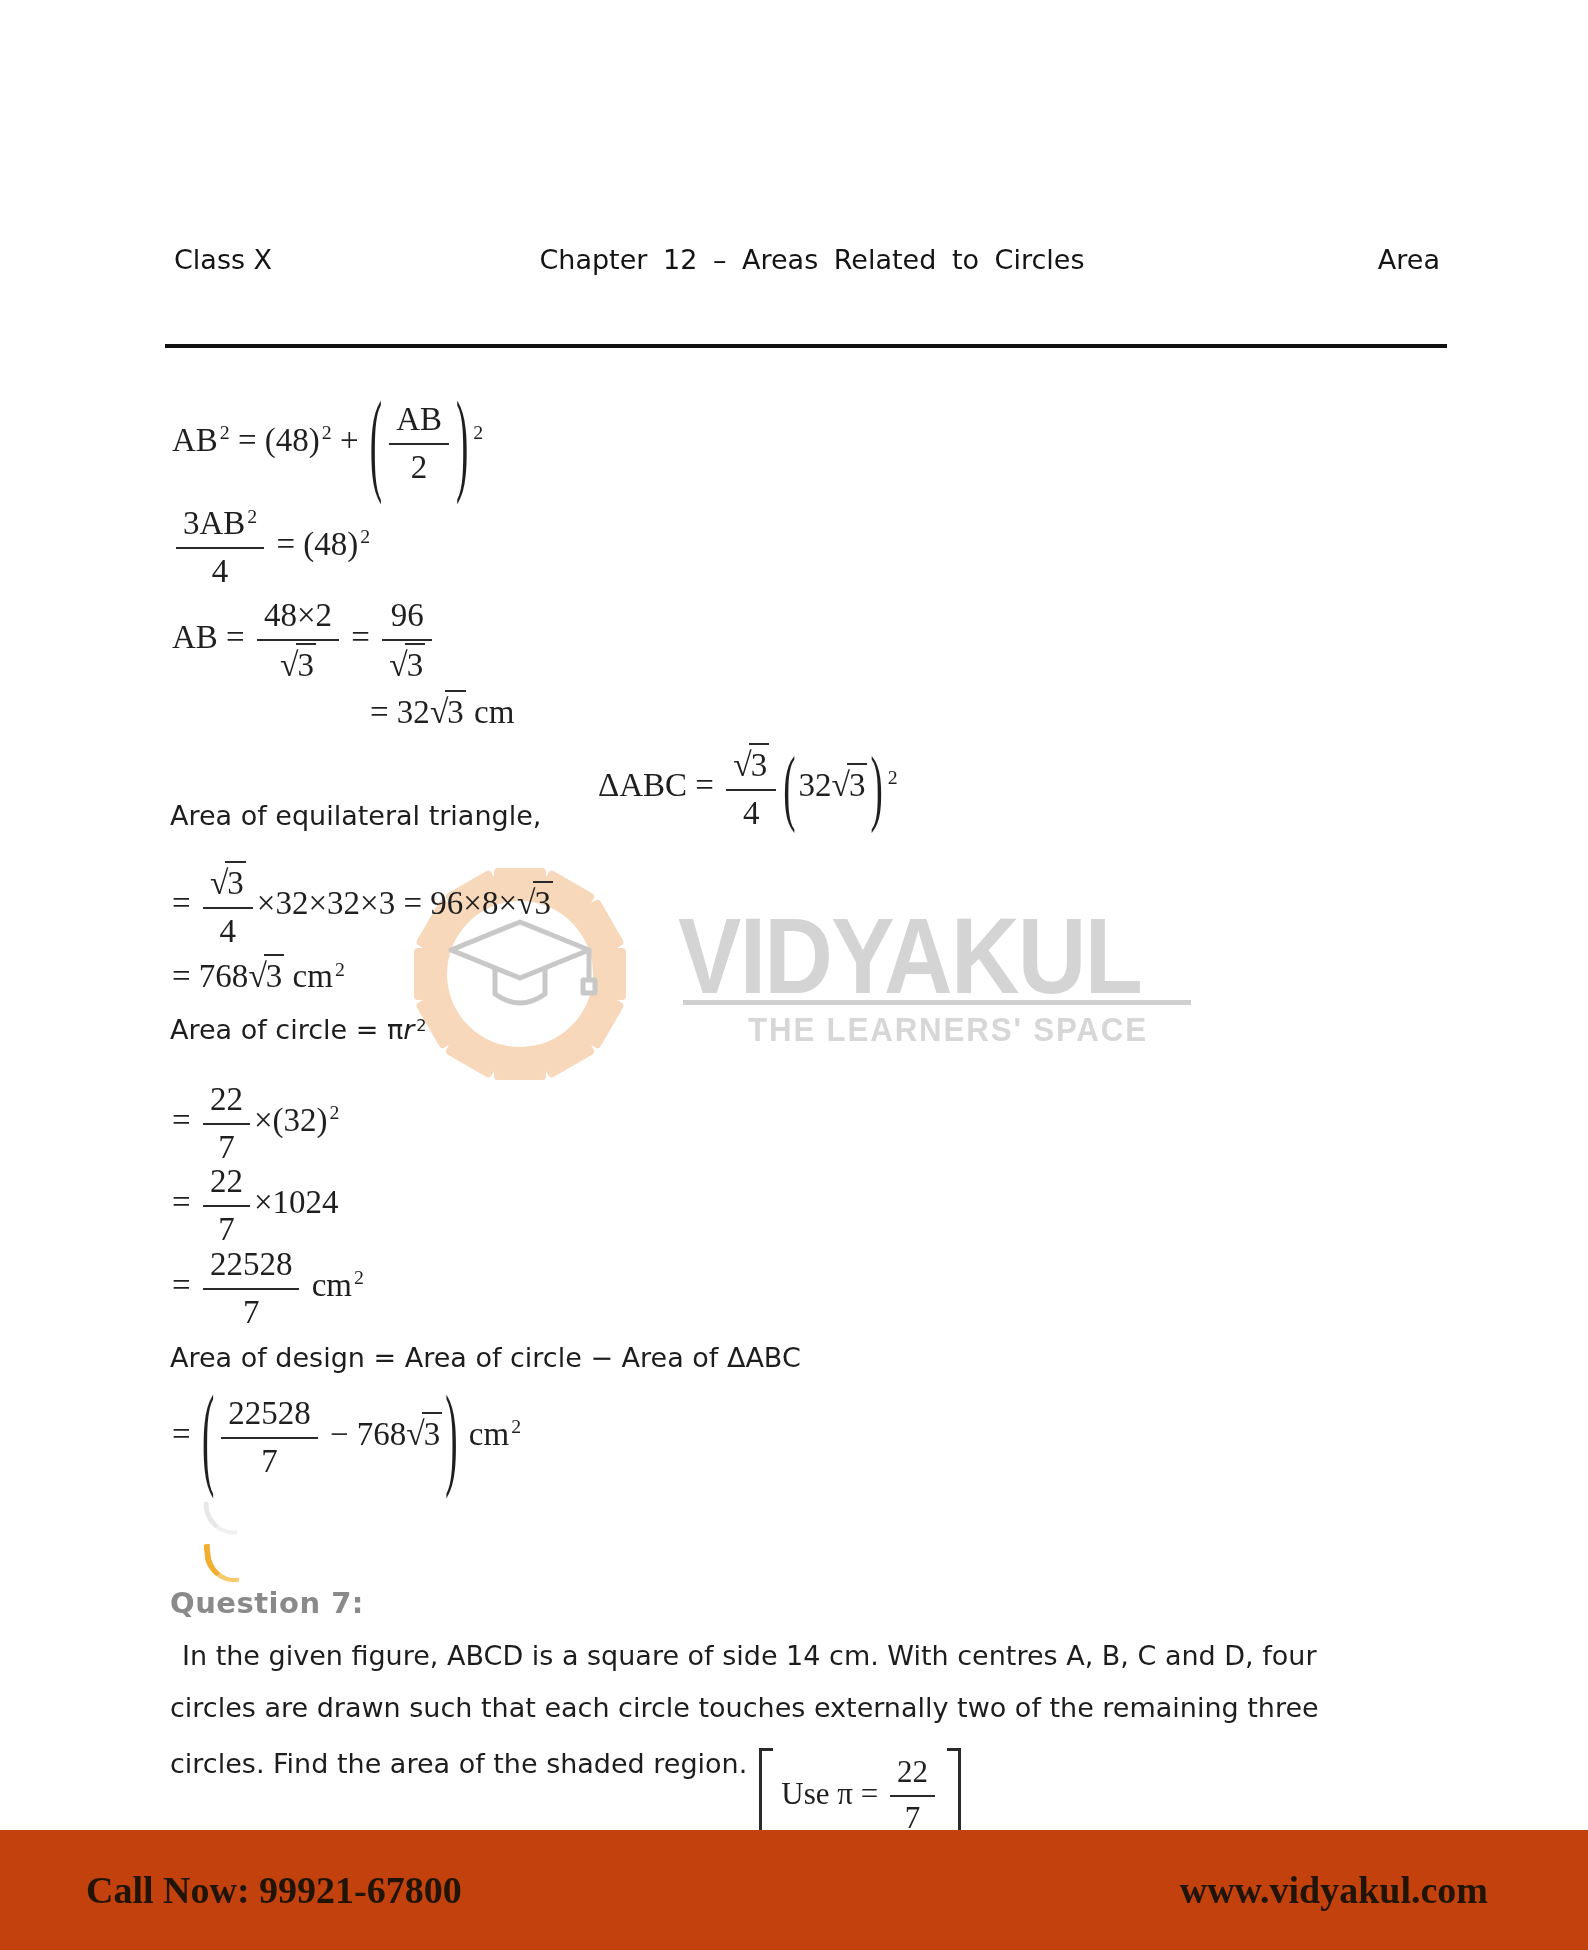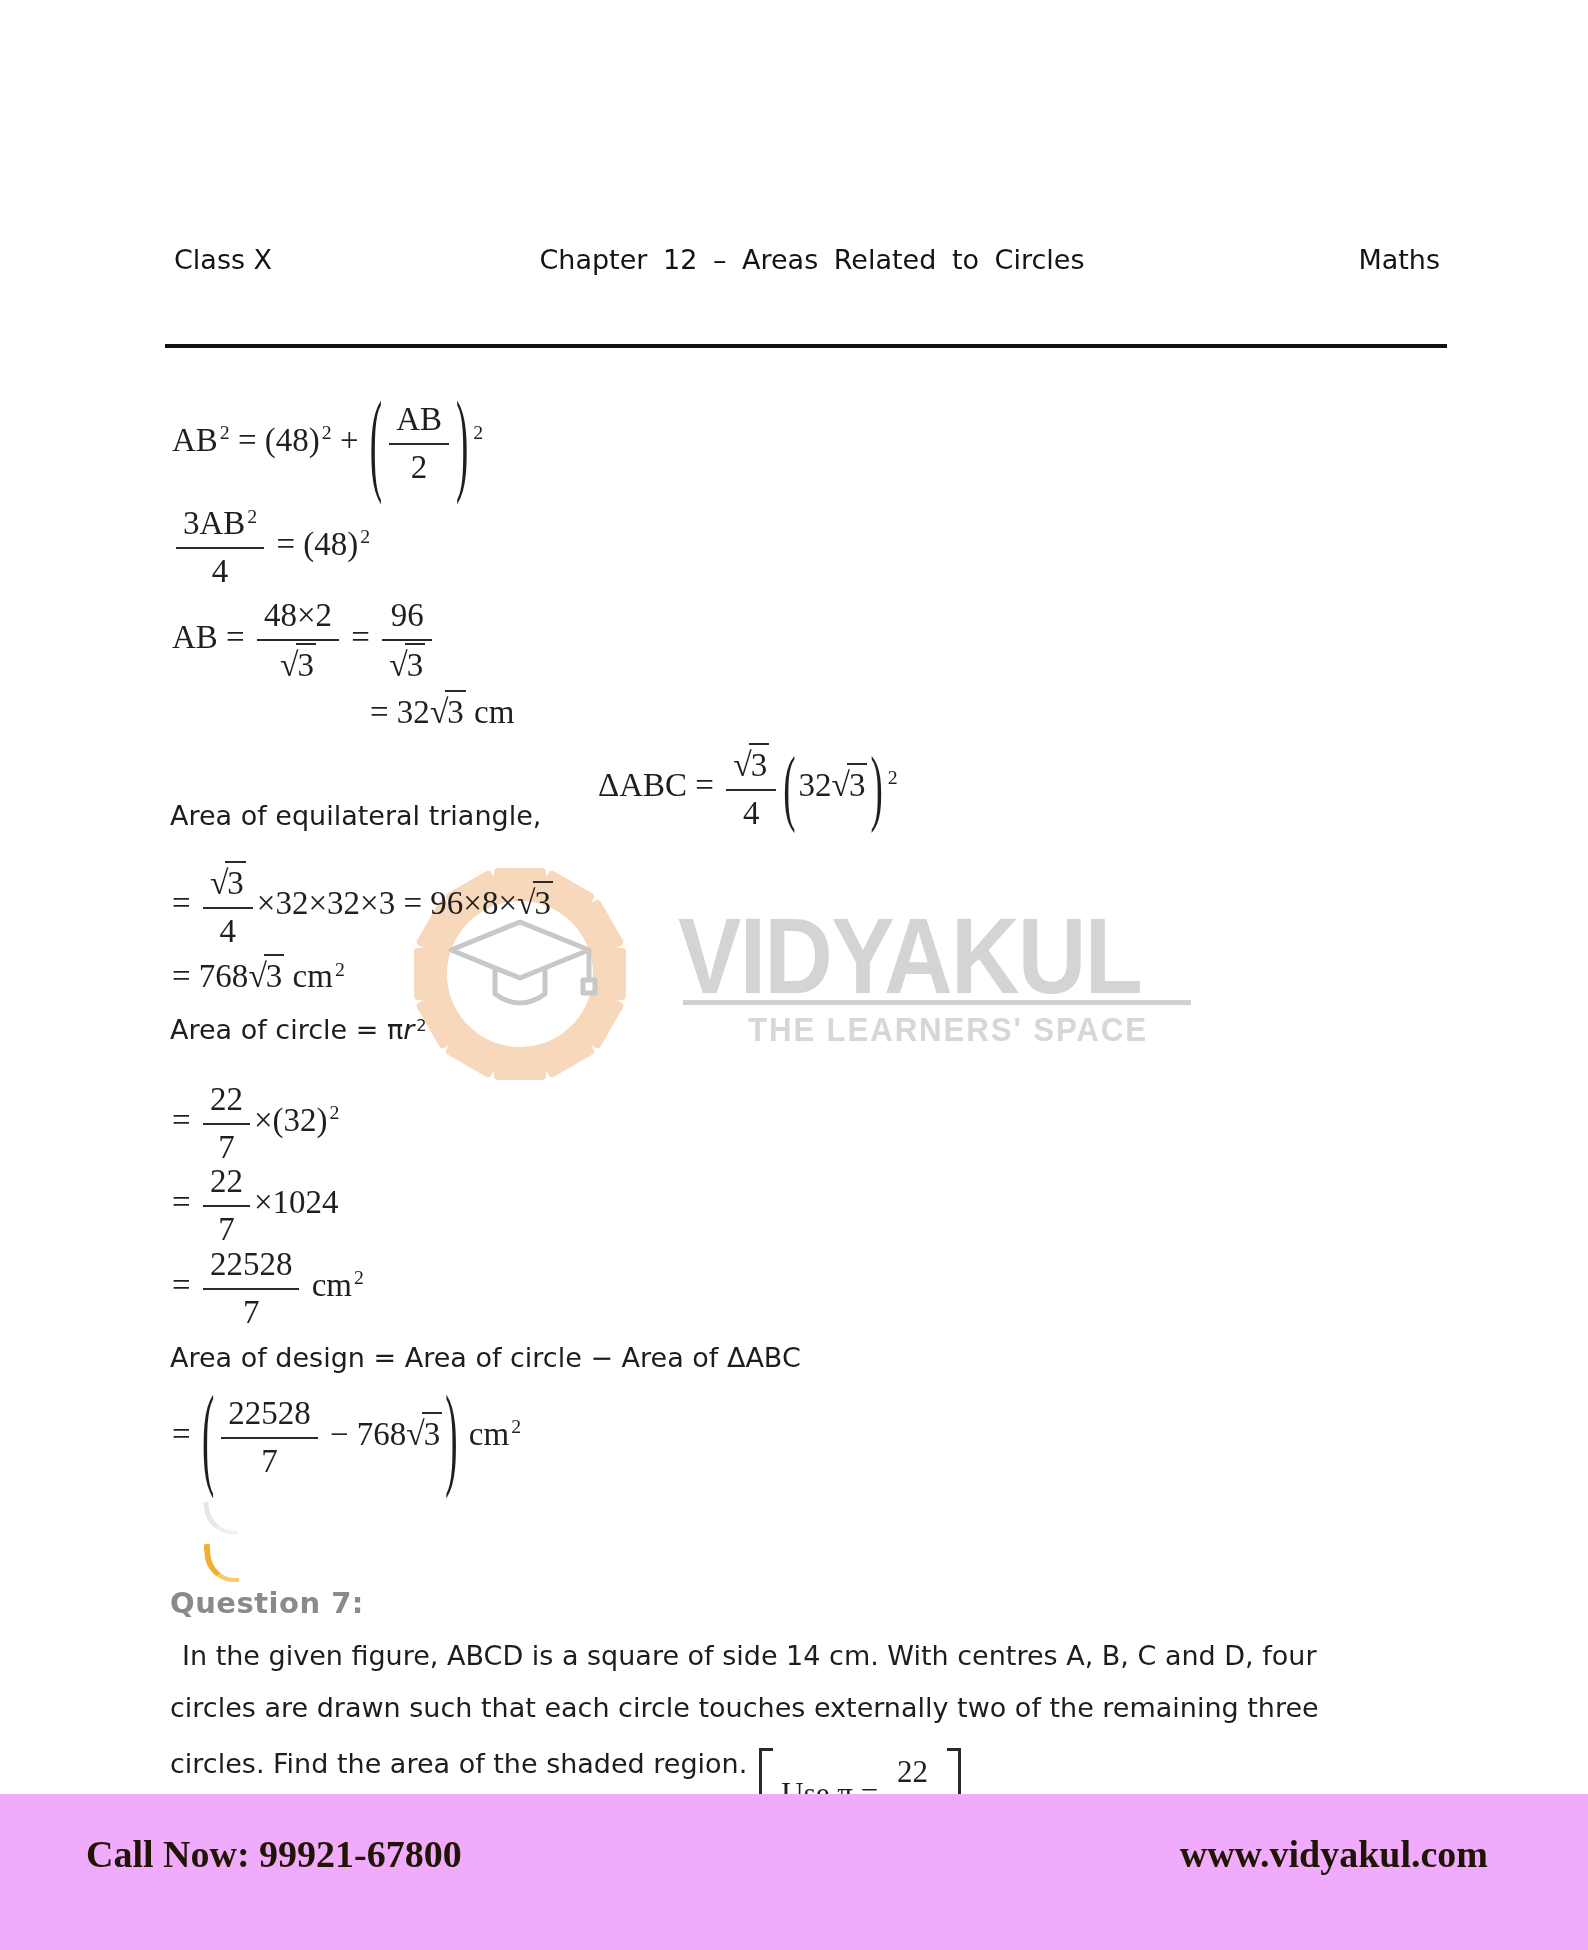--- a/index.html
+++ b/index.html
@@ -70,21 +70,21 @@
     transform:rotate(-6deg);
   }
   .arc-yellow{
     left:205px;top:1543px;width:27px;height:36px;
     border-left:6px solid #f2ae2e;border-bottom:4px solid #f7ca6b;
     transform:rotate(-4deg);
   }
 
   
   .footer{
-    left:0;bottom:0;width:1588px;height:156px;background:#f0abfc;z-index:3;
+    left:0;bottom:0;width:1588px;height:120px;background:#c2410c;z-index:3;
   }
   .footer-text{
     position:absolute;top:38px;
     font-family:"Liberation Serif","DejaVu Serif",serif;font-weight:bold;
     font-size:38px;color:#201505;white-space:nowrap;
   }
   .footer-call{left:86px;}
   .footer-site{right:100px;}
 </style>
 </head>
@@ -128,21 +128,21 @@
       <rect x="188" y="134" width="12" height="13"></rect>
     </g>
   </svg>
   <div class="abs wm-brand">VIDYAKUL</div>
   <div class="abs wm-rule"></div>
   <div class="abs wm-tag">THE LEARNERS' SPACE</div>
 </div>
 
 <div class="abs hdr hdr-left z1">Class X</div>
 <div class="abs hdr hdr-center z1">Chapter 12 – Areas Related to Circles</div>
-<div class="abs hdr hdr-right z1">Maths</div>
+<div class="abs hdr hdr-right z1">Area</div>
 <div class="abs rule z1"></div>
 
 <div class="abs eq z1" style="left:172px;top:398px;"><span class="mt">AB</span><span class="msup">2</span><span class="mt"> = (48)</span><span class="msup">2</span><span class="mt"> + </span><span class="mbig" style="transform: scaleY(3.1);">(</span><span class="mfrac"><span class="mnum"><span class="mt">AB</span></span><span class="mden"><span class="mt">2</span></span></span><span class="mbig" style="transform: scaleY(3.1);">)</span><span class="msup">2</span></div>
 <div class="abs eq z1" style="left:172px;top:502px;"><span class="mfrac"><span class="mnum"><span class="mt">3AB</span><span class="msup">2</span></span><span class="mden"><span class="mt">4</span></span></span><span class="mt"> = (48)</span><span class="msup">2</span></div>
 <div class="abs eq z1" style="left:172px;top:594px;"><span class="mt">AB = </span><span class="mfrac"><span class="mnum"><span class="mt">48×2</span></span><span class="mden"><span class="msqrt"><span class="rad">√</span><span class="radicand">3</span></span></span></span><span class="mt"> = </span><span class="mfrac"><span class="mnum"><span class="mt">96</span></span><span class="mden"><span class="msqrt"><span class="rad">√</span><span class="radicand">3</span></span></span></span></div>
 <div class="abs eq z1" style="left:370px;top:690px;"><span class="mt">= 32</span><span class="msqrt"><span class="rad">√</span><span class="radicand">3</span></span><span class="mt"> cm</span></div>
 
 <div class="abs tline z1" style="left:170px;top:800px;">Area of equilateral triangle,</div>
 <div class="abs eq z1" style="left:598px;top:742px;"><span class="mt">ΔABC = </span><span class="mfrac"><span class="mnum"><span class="msqrt"><span class="rad">√</span><span class="radicand">3</span></span></span><span class="mden"><span class="mt">4</span></span></span><span class="mbig" style="transform: scaleY(2.3);">(</span><span class="mt">32</span><span class="msqrt"><span class="rad">√</span><span class="radicand">3</span></span><span class="mbig" style="transform: scaleY(2.3);">)</span><span class="msup">2</span></div>
 

